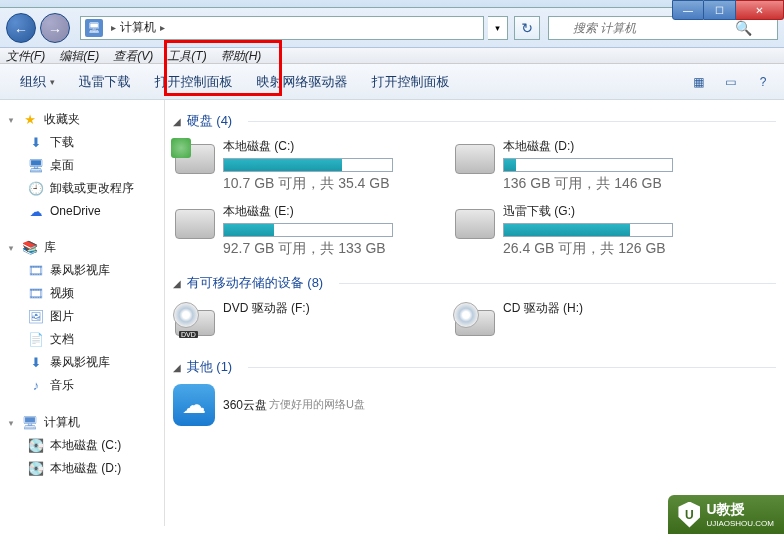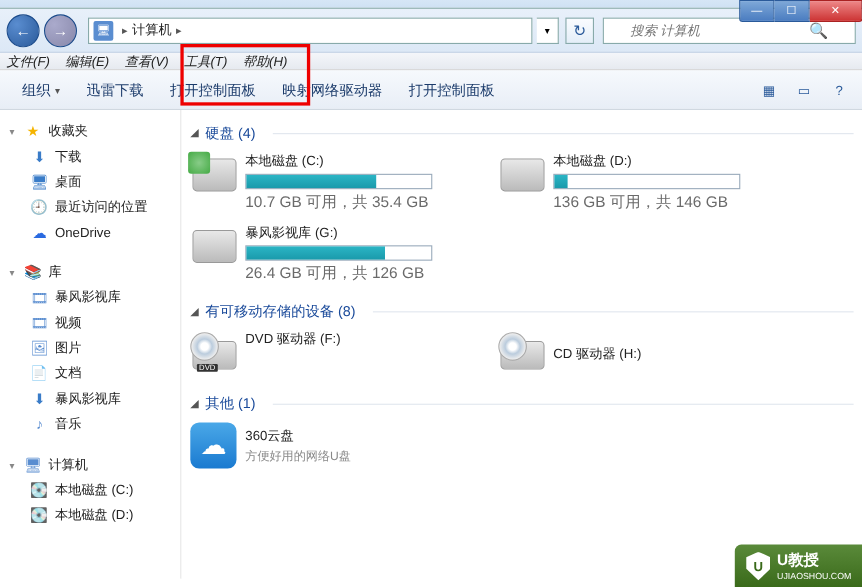--- a/index.html
+++ b/index.html
@@ -76,21 +76,21 @@
 .drive-bar-fill { height: 100%; background: linear-gradient(#2bb5c5,#1a9aab); }
 .drive-stats { font-size: 14px; color: #6a6a6a; }
 
 .dvd-icon { width: 42px; height: 42px; position: relative; }
 .dvd-icon::before { content: ""; position: absolute; top: 10px; left: 2px; width: 38px; height: 24px; background: linear-gradient(#e8e8e8,#bbb); border: 1px solid #999; border-radius: 4px; }
 .dvd-disc { position: absolute; top: 2px; left: 0; width: 26px; height: 26px; border-radius: 50%; background: radial-gradient(circle,#fff 20%,#bcd 40%,#eee 70%); border: 1px solid #aaa; }
 .dvd-label { position: absolute; bottom: 4px; left: 6px; font-size: 7px; background: #333; color: #fff; padding: 0 2px; border-radius: 1px; }
 
 .cloud-icon { width: 42px; height: 42px; background: linear-gradient(#4aa8e8,#1a7ad0); border-radius: 8px; display: flex; align-items: center; justify-content: center; color: #fff; font-size: 24px; }
 .other-item { display: flex; width: 260px; gap: 8px; align-items: center; }
-.other-body { display: flex; flex-direction: column; gap: 2px; }
+.other-body { display: flex; flex-direction: row; gap: 2px; }
 .other-name { font-size: 12px; color: #222; }
 .other-desc { font-size: 11px; color: #888; }
 
 
 .watermark { position: absolute; right: 0; bottom: 0; background: linear-gradient(#5a8a3a,#3a6a1a); color: #fff; padding: 6px 10px; border-radius: 6px 0 0 0; font-size: 14px; font-weight: bold; display: flex; align-items: center; gap: 6px; }
 .watermark .sub { font-size: 8px; display: block; font-weight: normal; }
 .watermark-shield { width: 22px; height: 26px; background: #fff; clip-path: polygon(50% 0,100% 20%,100% 60%,50% 100%,0 60%,0 20%); display: flex; align-items: center; justify-content: center; color: #3a6a1a; font-size: 12px; }
 </style>
 </head>
 <body>
@@ -152,21 +152,21 @@
     <div class="tree-item child">
         <span class="tree-icon download-icon">⬇</span>
         <span>下载</span>
       </div>
     <div class="tree-item child">
         <span class="tree-icon desktop-icon">🖥</span>
         <span>桌面</span>
       </div>
     <div class="tree-item child">
         <span class="tree-icon recent-icon">🕘</span>
-        <span>最近访问的位置</span>
+        <span>卸载或更改程序</span>
       </div>
     <div class="tree-item child">
         <span class="tree-icon onedrive-icon">☁</span>
         <span>OneDrive</span>
       </div>
     <div class="tree-spacer"></div>
     <div class="tree-item group">
       <span class="tree-toggle">▾</span>
       <span class="tree-icon library-icon">📚</span>
       <span>库</span>
@@ -234,21 +234,31 @@
       <span class="drive-name">本地磁盘 (D:)</span>
       <div class="drive-bar">
               <div class="drive-bar-fill" style="width:7%"></div>
             </div>
       <span class="drive-stats">136 GB 可用，共 146 GB</span>
     </div>
         </div>
         <div class="drive-item">
     <div class="drive-hdd-icon "></div>
     <div class="drive-body">
-      <span class="drive-name">暴风影视库 (G:)</span>
+      <span class="drive-name">本地磁盘 (E:)</span>
+      <div class="drive-bar">
+              <div class="drive-bar-fill" style="width:30%"></div>
+            </div>
+      <span class="drive-stats">92.7 GB 可用，共 133 GB</span>
+    </div>
+        </div>
+        <div class="drive-item">
+    <div class="drive-hdd-icon "></div>
+    <div class="drive-body">
+      <span class="drive-name">迅雷下载 (G:)</span>
       <div class="drive-bar">
               <div class="drive-bar-fill" style="width:75%"></div>
             </div>
       <span class="drive-stats">26.4 GB 可用，共 126 GB</span>
     </div>
         </div>
       </div>
 
     <div class="section-header">
       <span class="arrow">◢</span>
@@ -263,21 +273,21 @@
     </div>
     <div class="drive-body" style="justify-content:flex-start">
       <span class="drive-name">DVD 驱动器 (F:)</span>
     </div>
         </div>
         <div class="drive-item">
     <div class="dvd-icon">
       <div class="dvd-disc"></div>
 
     </div>
-    <div class="drive-body" style="justify-content:center">
+    <div class="drive-body" style="">
       <span class="drive-name">CD 驱动器 (H:)</span>
     </div>
         </div>
       </div>
 
     <div class="section-header">
       <span class="arrow">◢</span>
       <span>其他 (1)</span>
       <div class="section-divider"></div>
     </div>

